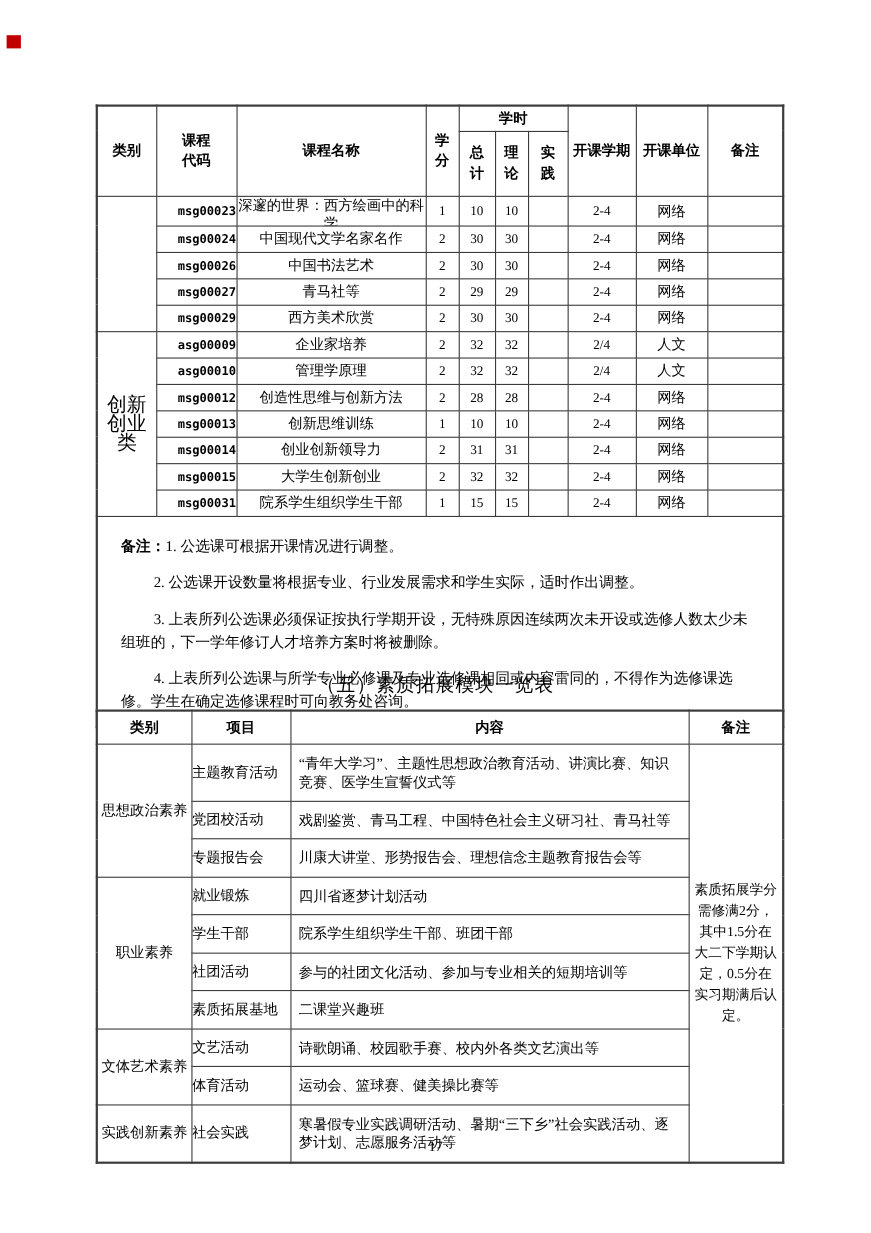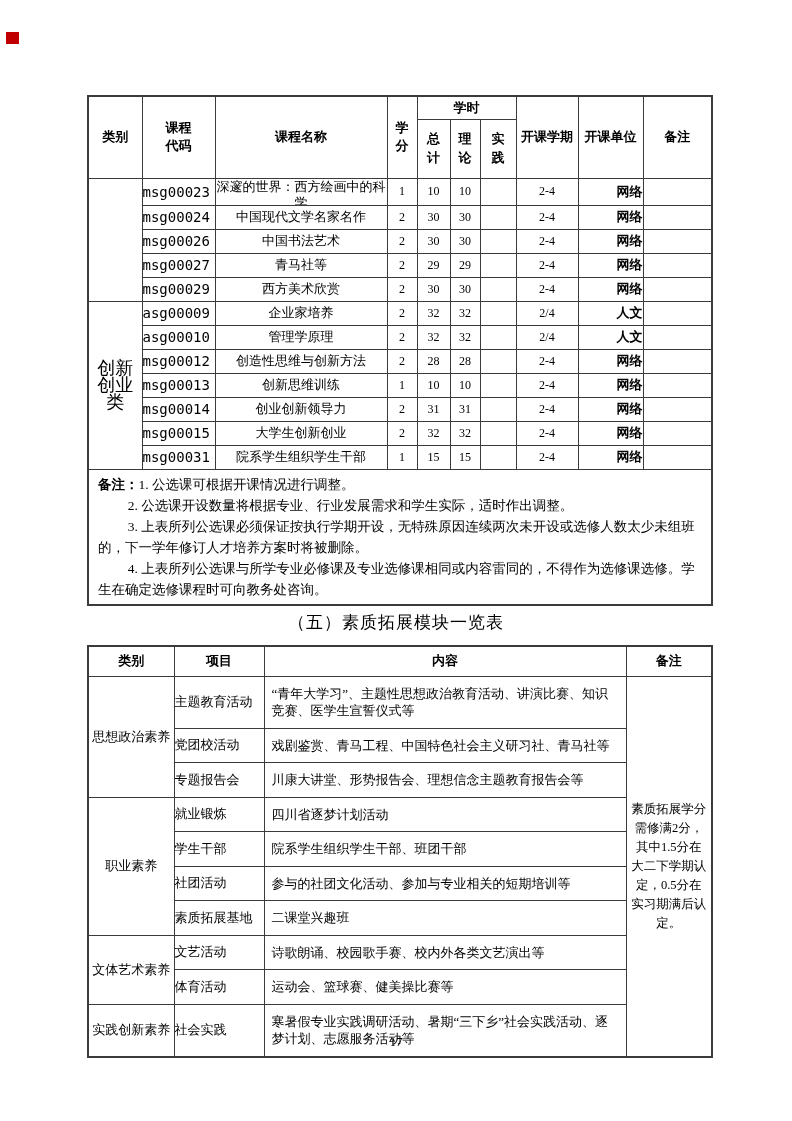--- a/index.html
+++ b/index.html
@@ -6,31 +6,31 @@
   .page{position:relative;width:792px;height:1121px;background:#ffffff;margin:0 auto;
         font-family:"Liberation Serif","DejaVu Serif",serif;color:#000;overflow:hidden;}
   .red-marker{position:absolute;left:6px;top:32px;width:13px;height:12px;}
   table{border-collapse:collapse;table-layout:fixed;position:absolute;background:#fff;}
   td,th{border:1px solid #3b3b3b;overflow:hidden;padding:0;}
   .t1{left:87px;top:95px;width:624px;border:2px solid #3b3b3b;}
   .t1 thead th{font-weight:bold;font-size:13px;text-align:center;white-space:pre-line;line-height:1.4;}
   .t1 thead tr.hrow1{height:23px;}
   .t1 thead tr.hrow2{height:59px;}
   .t1 tbody tr{height:24px;}
-  .c-code{font-family:"DejaVu Sans Mono","Liberation Mono",monospace;font-size:14px;text-align:left;}
+  .c-code{font-family:"DejaVu Sans Mono","Liberation Mono",monospace;font-size:11px;text-align:right;font-weight:bold;}
   .c-name{font-size:13px;text-align:center;padding:0 1px;vertical-align:middle;}
   .c-name span{display:block;max-height:26px;overflow:hidden;line-height:16.5px;}
   .c-num{font-size:12px;text-align:center;}
   .c-sem{font-size:12px;text-align:center;}
-  .c-unit{font-size:13px;text-align:right;font-weight:bold;}
+  .c-unit{font-size:13px;text-align:center;}
   .c-cat{font-size:18px;text-align:center;line-height:17px;padding:0 4px;}
   .c-rem{font-size:12px;}
   .notes-cell{height:130px;vertical-align:top;text-align:left;
               padding:4px 8px 0 9px;font-size:13.5px;line-height:21px;}
-  .notes-cell p{margin:0;}
+  .notes-cell p{margin:12px;}
   .note-ind{text-indent:2.2em;}
   .section-title{position:absolute;top:611px;left:0;width:100%;text-align:center;
                  font-size:17px;font-weight:normal;letter-spacing:1px;}
   .t2{left:87px;top:645px;width:624px;border:2px solid #3b3b3b;}
   .t2 thead th{font-weight:bold;font-size:13px;text-align:center;}
   .t2 thead tr{height:30px;}
   .t2 tbody tr{height:33px;}
   .t2 tbody tr.tall{height:45px;}
   .cat2-cell{font-size:13px;text-align:center;margin-top:12px;}
   .proj-cell{font-size:13px;}

